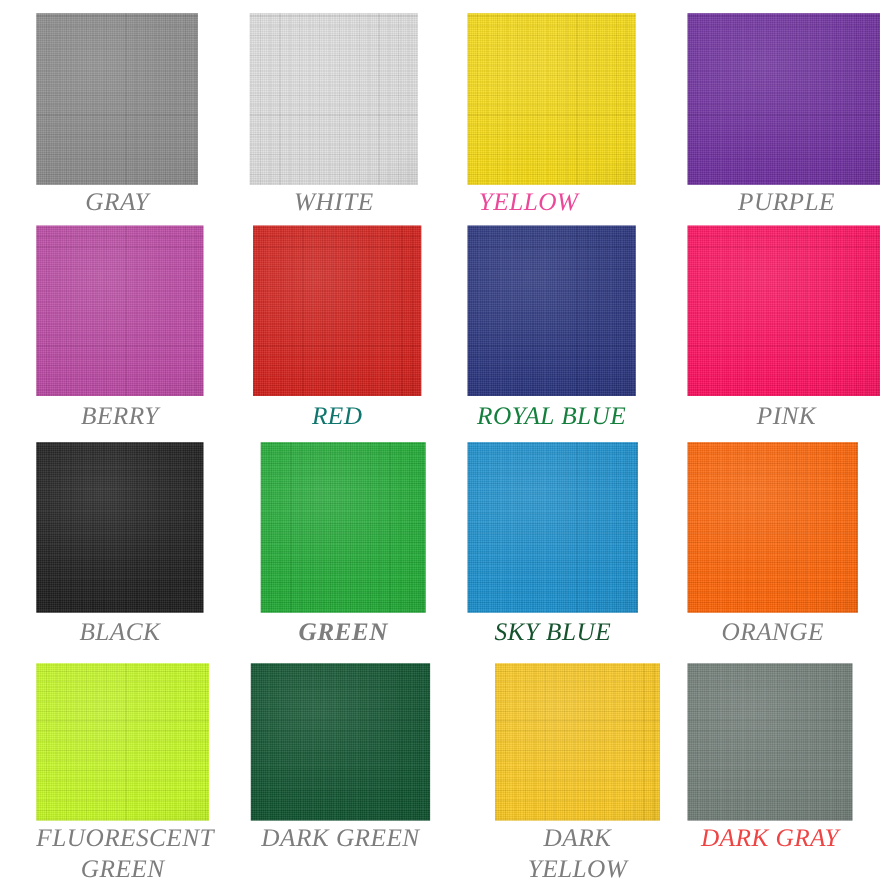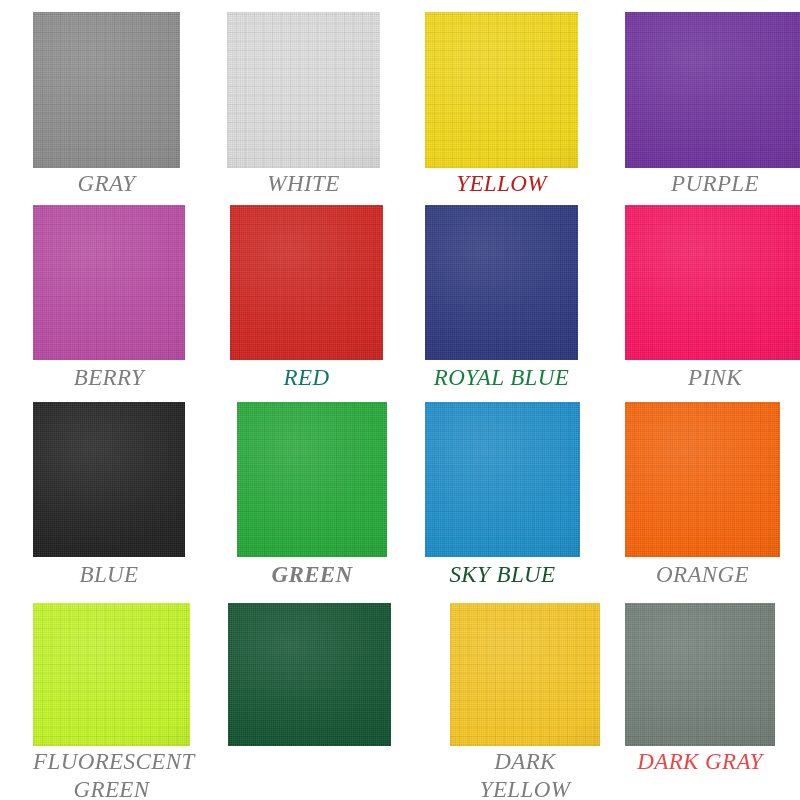--- a/index.html
+++ b/index.html
@@ -101,21 +101,21 @@
       <div class="swatch-chip" style="background-color: rgb(140, 140, 140);"></div>
     </div>
     <div class="swatch-label" style="left: 33px; width: 147px; top: 170px; color: rgb(125, 125, 125);">GRAY</div>
     <div class="swatch-cell" style="left: 227px; top: 12px; width: 153px; height: 156px;">
       <div class="swatch-chip" style="background-color: rgb(222, 222, 222);"></div>
     </div>
     <div class="swatch-label" style="left: 227px; width: 153px; top: 170px; color: rgb(125, 125, 125);">WHITE</div>
     <div class="swatch-cell" style="left: 425px; top: 12px; width: 153px; height: 156px;">
       <div class="swatch-chip" style="background-color: rgb(245, 218, 22);"></div>
     </div>
-    <div class="swatch-label" style="left: 425px; width: 153px; top: 170px; color: #b91c1c;">YELLOW</div>
+    <div class="swatch-label" style="left: 404px; width: 153px; top: 170px; color: #ec4899;">YELLOW</div>
     <div class="swatch-cell" style="left: 625px; top: 12px; width: 180px; height: 156px;">
       <div class="swatch-chip" style="background-color: rgb(110, 47, 158);"></div>
     </div>
     <div class="swatch-label" style="left: 625px; width: 180px; top: 170px; color: rgb(125, 125, 125);">PURPLE</div>
     <div class="swatch-cell" style="left: 33px; top: 205px; width: 152px; height: 155px;">
       <div class="swatch-chip" style="background-color: rgb(187, 74, 164);"></div>
     </div>
     <div class="swatch-label" style="left: 33px; width: 152px; top: 364px; color: rgb(125, 125, 125);">BERRY</div>
     <div class="swatch-cell" style="left: 230px; top: 205px; width: 153px; height: 155px;">
       <div class="swatch-chip" style="background-color: rgb(210, 33, 28);"></div>
@@ -125,40 +125,41 @@
       <div class="swatch-chip" style="background-color: rgb(42, 53, 126);"></div>
     </div>
     <div class="swatch-label" style="left: 425px; width: 153px; top: 364px; color: #15803d;">ROYAL BLUE</div>
     <div class="swatch-cell" style="left: 625px; top: 205px; width: 180px; height: 155px;">
       <div class="swatch-chip" style="background-color: rgb(252, 17, 96);"></div>
     </div>
     <div class="swatch-label" style="left: 625px; width: 180px; top: 364px; color: rgb(125, 125, 125);">PINK</div>
     <div class="swatch-cell" style="left: 33px; top: 402px; width: 152px; height: 155px;">
       <div class="swatch-chip" style="background-color: rgb(29, 29, 29);"></div>
     </div>
-    <div class="swatch-label" style="left: 33px; width: 152px; top: 561px; color: rgb(125, 125, 125);">BLUE</div>
+    <div class="swatch-label" style="left: 33px; width: 152px; top: 561px; color: rgb(125, 125, 125);">BLACK</div>
     <div class="swatch-cell" style="left: 237px; top: 402px; width: 150px; height: 155px;">
       <div class="swatch-chip" style="background-color: rgb(34, 170, 54);"></div>
     </div>
     <div class="swatch-label" style="left: 237px; width: 150px; top: 561px; color: rgb(125, 125, 125); font-weight: bold;">GREEN</div>
     <div class="swatch-cell" style="left: 425px; top: 402px; width: 155px; height: 155px;">
       <div class="swatch-chip" style="background-color: rgb(26, 142, 203);"></div>
     </div>
     <div class="swatch-label" style="left: 425px; width: 155px; top: 561px; color: #14532d;">SKY BLUE</div>
     <div class="swatch-cell" style="left: 625px; top: 402px; width: 155px; height: 155px;">
       <div class="swatch-chip" style="background-color: rgb(251, 99, 6);"></div>
     </div>
     <div class="swatch-label" style="left: 625px; width: 155px; top: 561px; color: rgb(125, 125, 125);">ORANGE</div>
     <div class="swatch-cell" style="left: 33px; top: 603px; width: 157px; height: 143px;">
       <div class="swatch-chip" style="background-color: rgb(196, 248, 37);"></div>
     </div>
     <div class="swatch-label" style="left: 33px; width: 157px; top: 748px; color: rgb(125, 125, 125);">FLUORESCENT GREEN</div>
     <div class="swatch-cell" style="left: 228px; top: 603px; width: 163px; height: 143px;">
       <div class="swatch-chip" style="background-color: rgb(14, 82, 46);"></div>
     </div>
+    <div class="swatch-label" style="left: 228px; width: 163px; top: 748px; color: rgb(125, 125, 125);">DARK GREEN</div>
     <div class="swatch-cell" style="left: 450px; top: 603px; width: 150px; height: 143px;">
       <div class="swatch-chip" style="background-color: rgb(249, 200, 35);"></div>
     </div>
     <div class="swatch-label" style="left: 450px; width: 150px; top: 748px; color: rgb(125, 125, 125);">DARK YELLOW</div>
     <div class="swatch-cell" style="left: 625px; top: 603px; width: 150px; height: 143px;">
       <div class="swatch-chip" style="background-color: rgb(113, 125, 119);"></div>
     </div>
     <div class="swatch-label" style="left: 625px; width: 150px; top: 748px; color: #ef4444;">DARK GRAY</div>
   </div>
 

